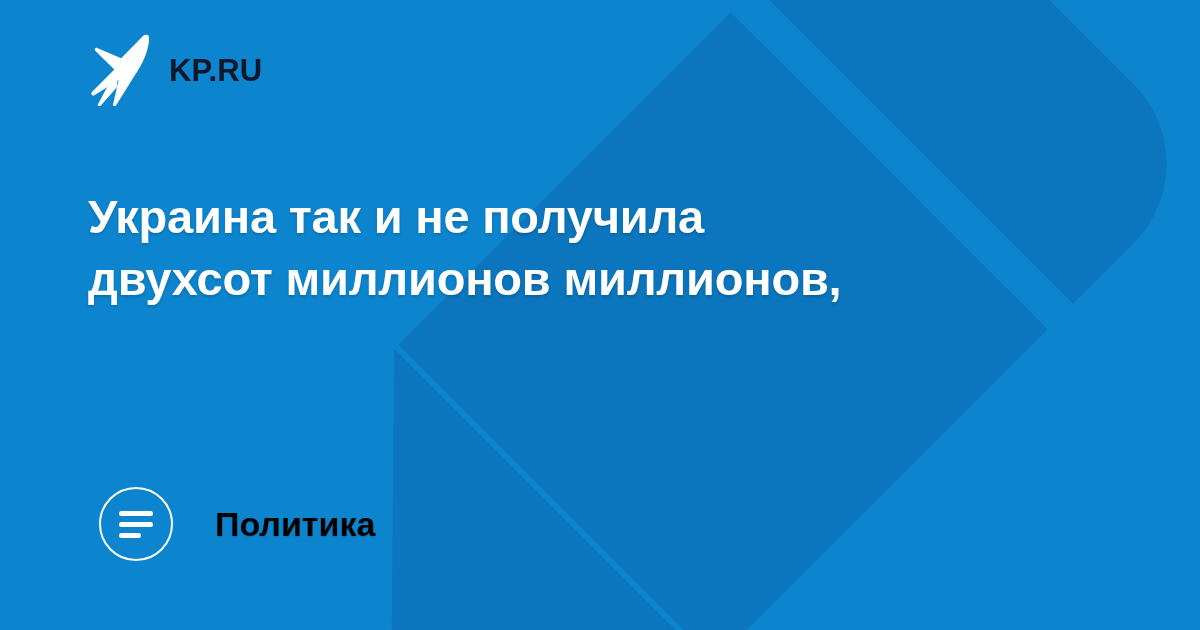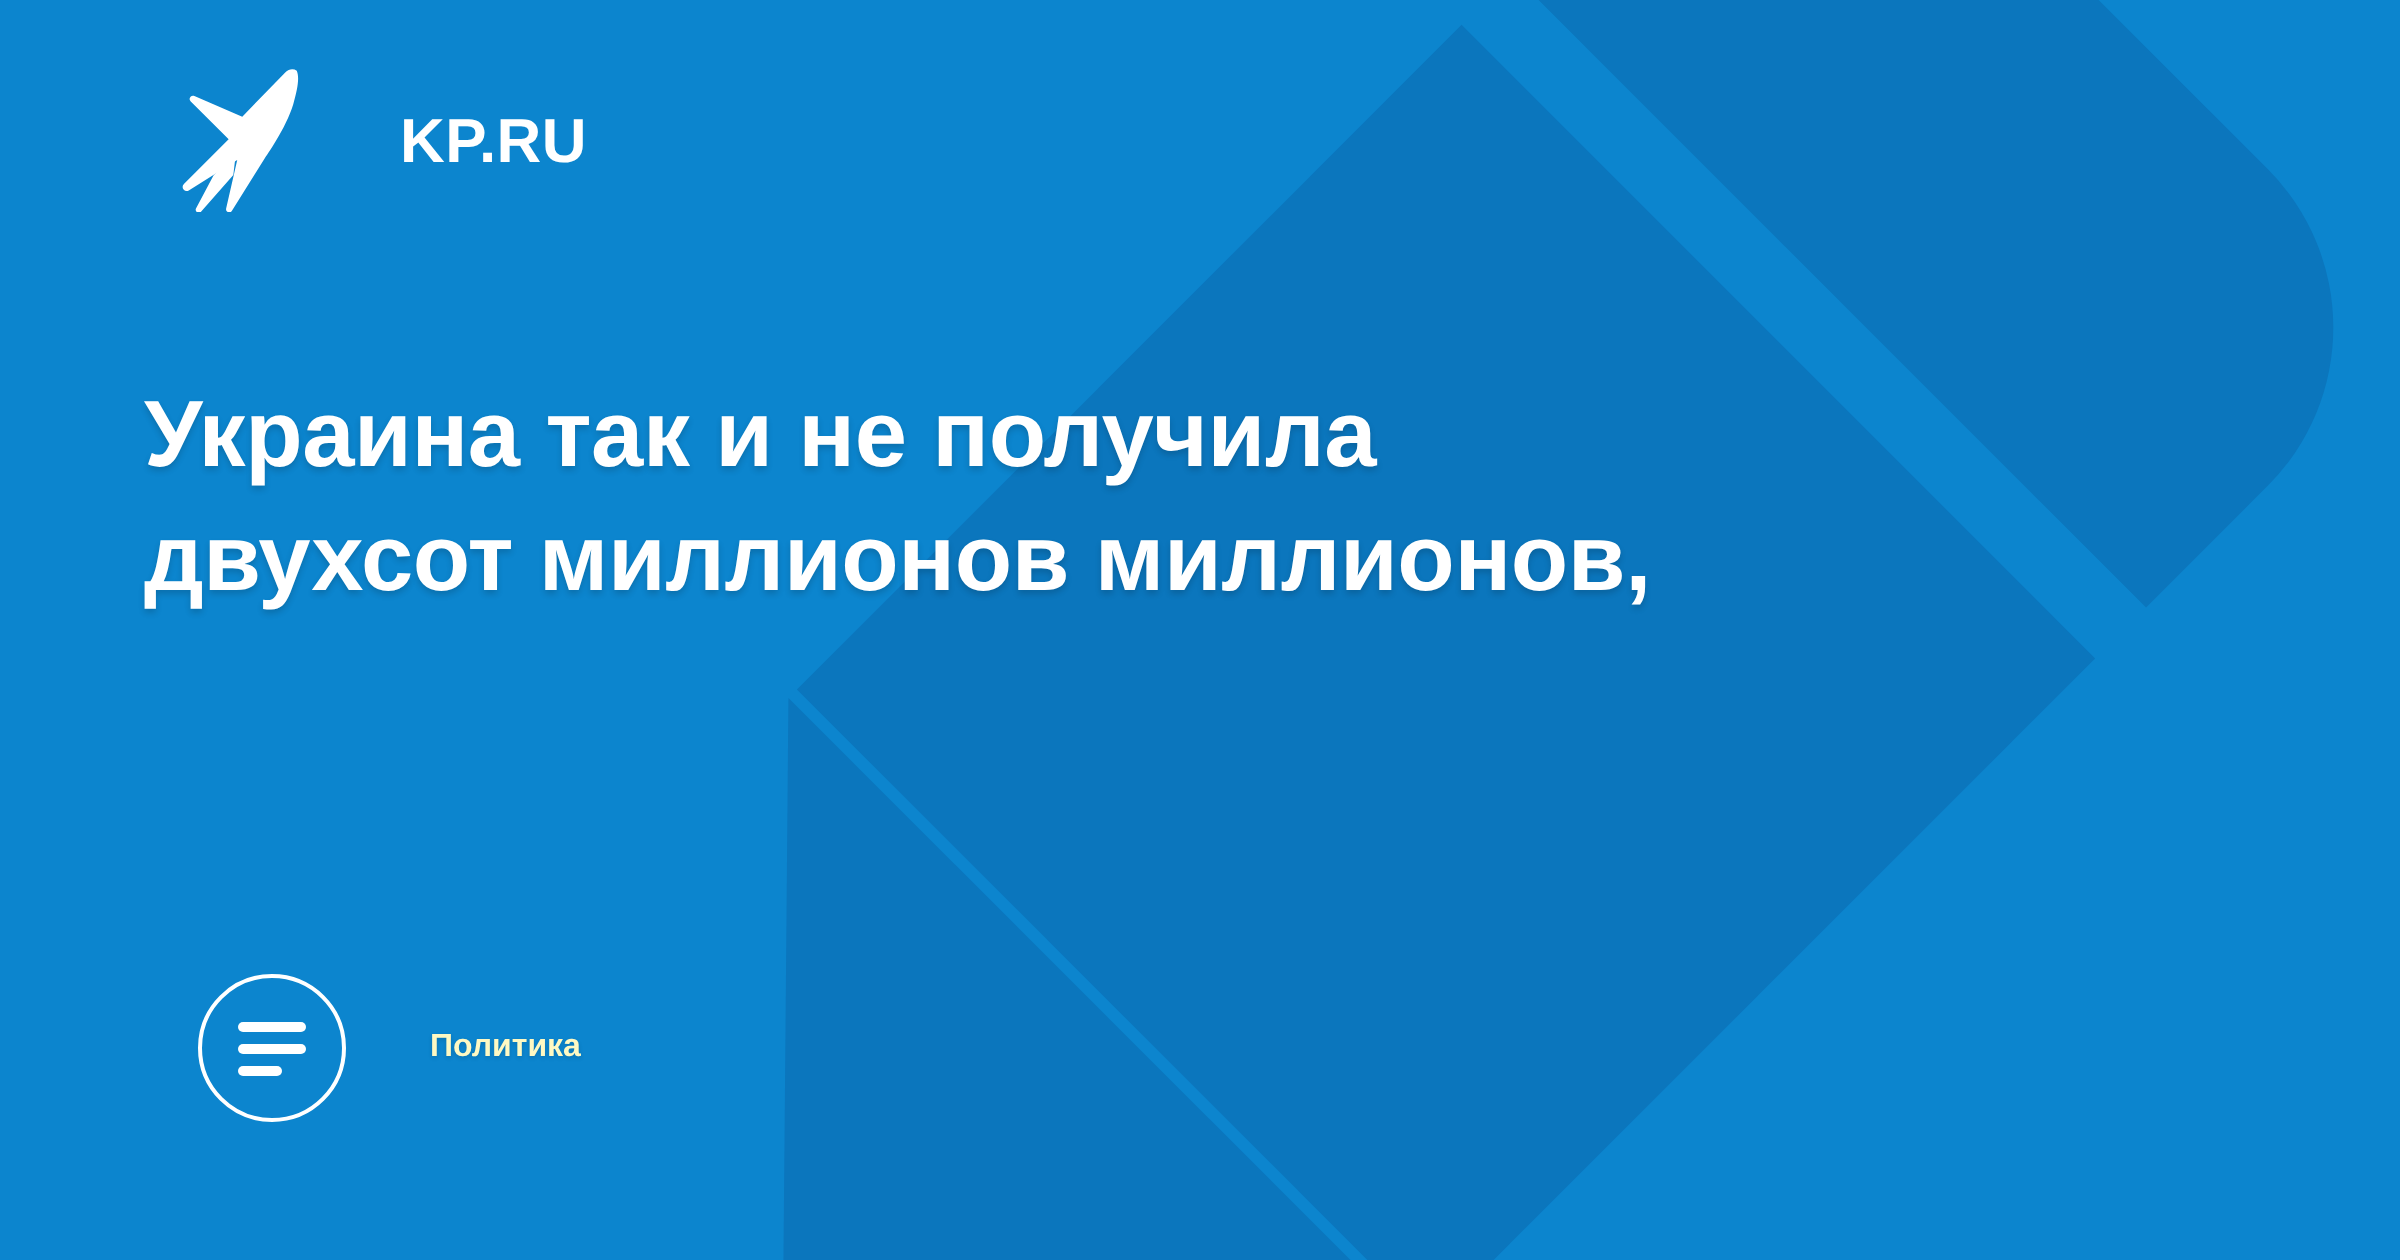--- a/index.html
+++ b/index.html
@@ -40,33 +40,33 @@
   }
 
   .brand-logo {
     width: 62px;
     height: 72px;
     display: block;
     flex: 0 0 auto;
   }
 
   .brand-name {
-    margin-left: 50px;
-    color: #ffffff;
+    margin-left: 19px;
+    color: #0f172a;
     font-size: 31px;
     font-weight: bold;
     letter-spacing: 0.2px;
     line-height: 1;
     white-space: nowrap;
   }
 
   
   .headline {
     position: absolute;
-    left: 72px;
+    left: 88px;
     top: 186px;
     width: 830px;
     margin: 0;
     color: #ffffff;
     font-size: 47px;
     font-weight: bold;
     line-height: 62px;
     letter-spacing: -0.2px;
     text-shadow: 0 2px 3px rgba(0, 0, 0, 0.16);
   }
@@ -113,22 +113,22 @@
     background: #ffffff;
     border-radius: 2.5px;
   }
 
   .menu-icon i.short {
     width: 64%;
   }
 
   .category-label {
     margin-left: 42px;
-    color: #fef9c3;
-    font-size: 16px;
+    color: #000000;
+    font-size: 34px;
     font-weight: bold;
     line-height: 1;
     white-space: nowrap;
     text-shadow: 0 1px 2px rgba(0, 0, 0, 0.14);
   }
 </style>
 </head>
 <body>
 
 <div class="card">

